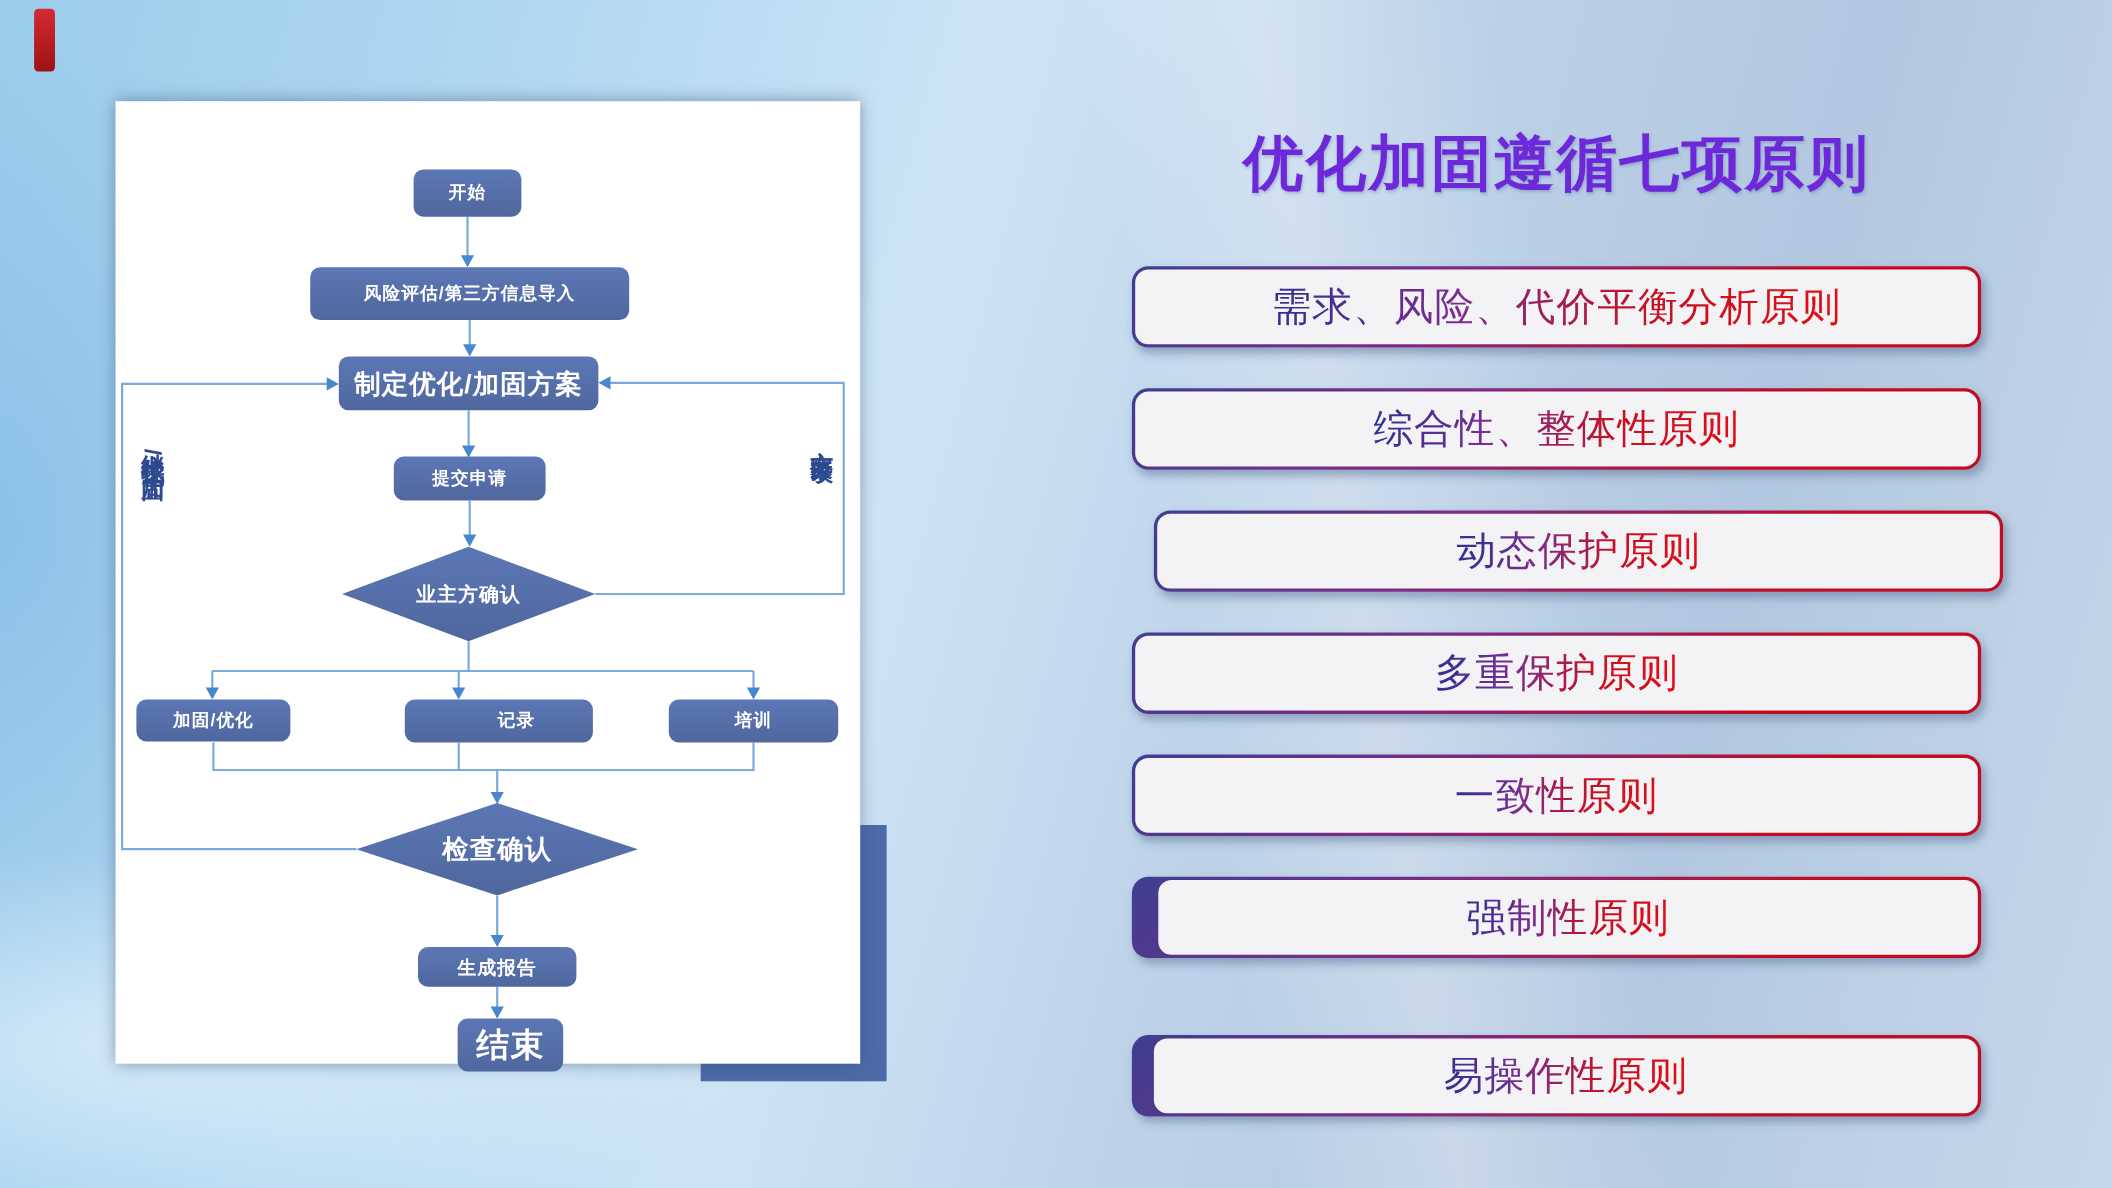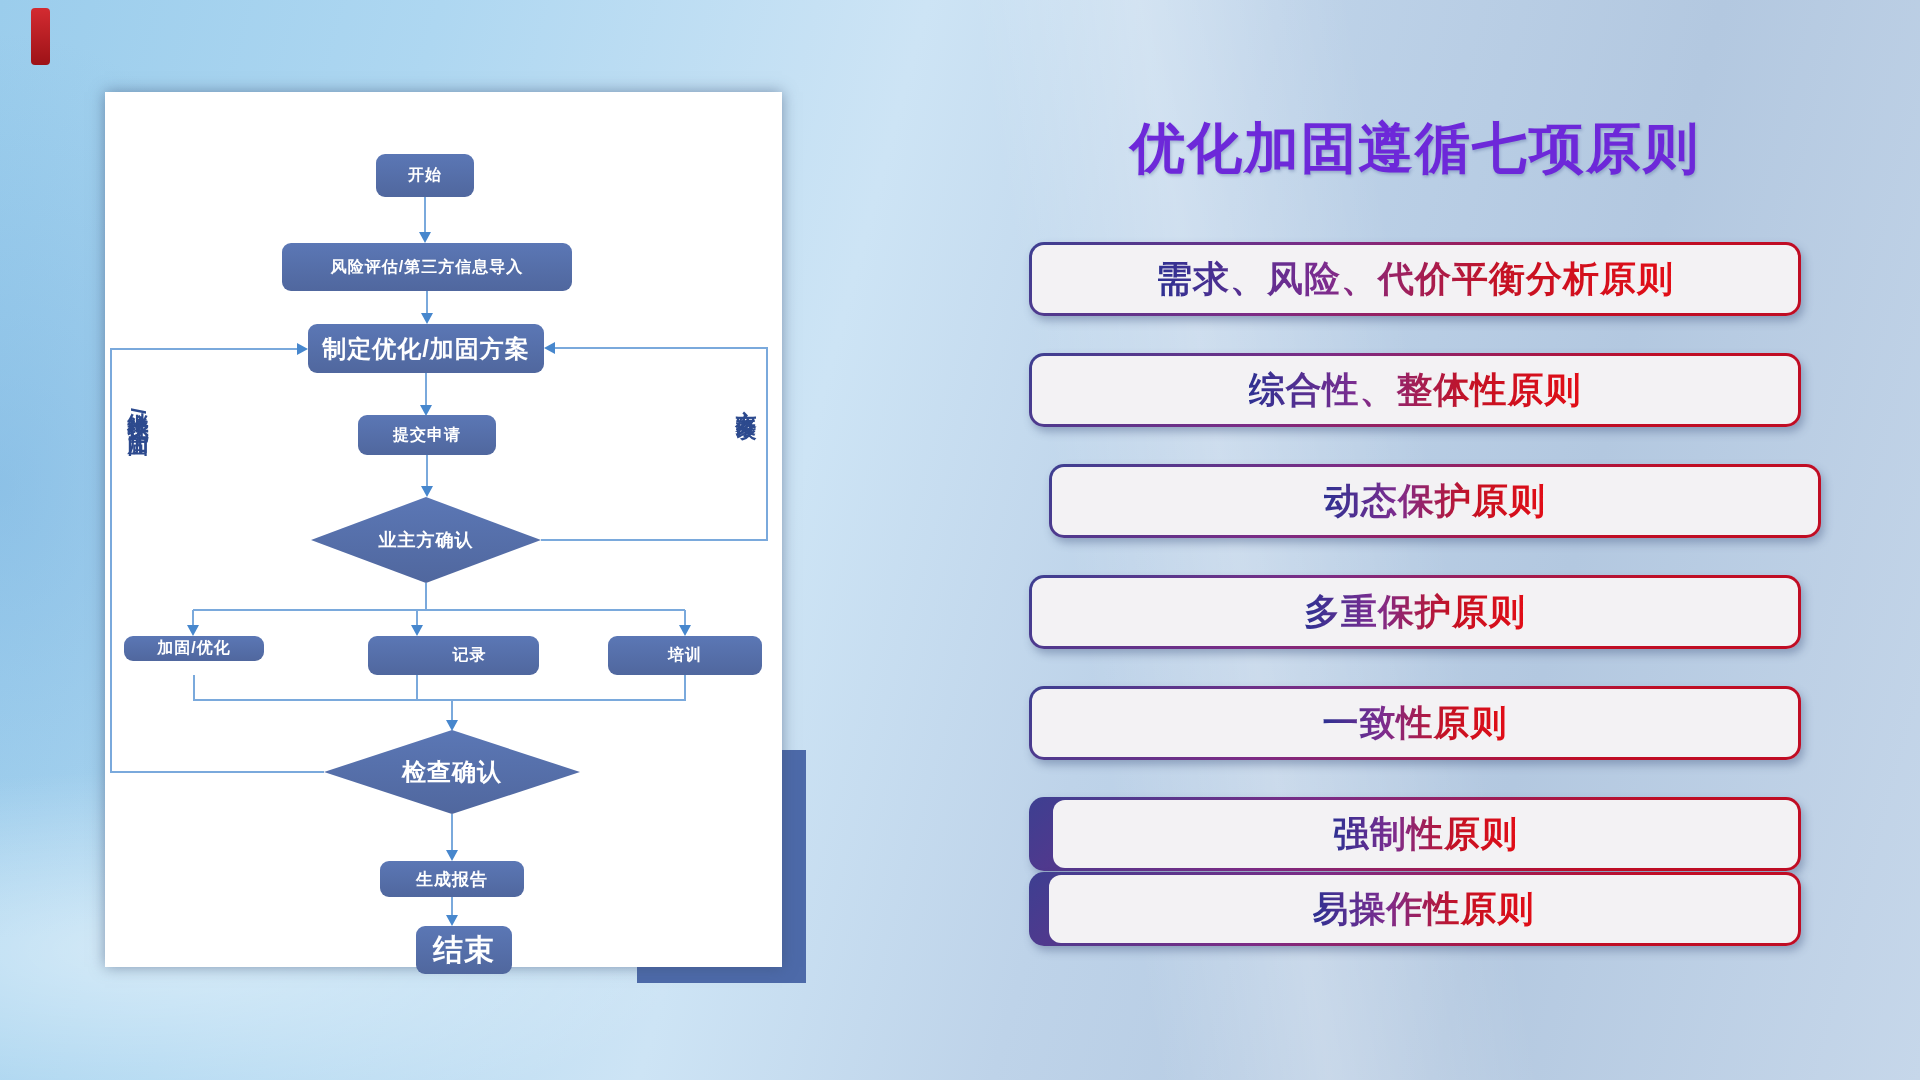--- a/index.html
+++ b/index.html
@@ -58,21 +58,21 @@
     position:absolute;left:1029px;width:772px;height:74px;z-index:4;
     border-radius:15px;padding:3px;box-sizing:border-box;
     background:linear-gradient(135deg,#3d3f91 0%,#7c2b85 35%,#c00d24 75%,#c00d24 100%);
     box-shadow:3px 5px 8px rgba(80,100,140,.45);
   }
   .pbox-inner{
     width:100%;height:100%;border-radius:12px;background:#f3f2f4;
     display:flex;align-items:center;justify-content:center;
   }
   .plabel{
-    font-size:36px;font-weight:bold;letter-spacing:1px;color:#8a2060;
+    font-size:36px;font-weight:normal;letter-spacing:1px;color:#8a2060;
     background:linear-gradient(90deg,#2e3192 0%,#7b2d90 32%,#c41224 66%,#e20d16 100%);
     -webkit-background-clip:text;background-clip:text;
     -webkit-text-fill-color:transparent;
   }
 </style>
 </head>
 <body>
 
 <div class="bg"></div>
 <div class="bg-overlay"></div>
@@ -115,21 +115,21 @@
     <polygon points="297,343 297,355 308,349"></polygon>
     <polygon points="555,342 555,354 544,348"></polygon>
   </g>
 </svg>
 
 <div class="fnode" style="left:376px;top:154px;width:98px;height:43px;">开始</div>
 <div class="fnode" style="left:282px;top:243px;width:290px;height:48px;">风险评估/第三方信息导入</div>
 <div class="fnode" style="left:308px;top:324px;width:236px;height:49px;font-size:24px;">制定优化/加固方案</div>
 <div class="fnode" style="left:358px;top:415px;width:138px;height:40px;">提交申请</div>
 <div class="fdiamond" style="left:311px;top:497px;width:230px;height:86px;font-size:18px;">业主方确认</div>
-<div class="fnode" style="left:124px;top:636px;width:140px;height:25px;text-align:center;">加固/优化</div>
+<div class="fnode" style="left:124px;top:636px;width:140px;height:38px;text-align:center;">加固/优化</div>
 <div class="fnode" style="left:368px;top:636px;width:139px;height:39px;padding-left:32px;">记录</div>
 <div class="fnode" style="left:608px;top:636px;width:154px;height:39px;">培训</div>
 <div class="fdiamond" style="left:324px;top:730px;width:256px;height:84px;font-size:24px;">检查确认</div>
 <div class="fnode" style="left:380px;top:861px;width:144px;height:36px;font-size:17px;">生成报告</div>
 <div class="fnode" style="left:404px;top:926px;width:96px;height:48px;font-size:30px;margin-left:12px;">结束</div>
 
 <div class="vlabel" style="left:128px;top:396px;height:150px;">继续优化/加固</div>
 <div class="vlabel" style="left:736px;top:393px;height:100px;">方案修改</div>
 
 <div class="slide-title">优化加固遵循七项原则</div>
@@ -157,17 +157,17 @@
 <div class="pbox" style="top:686px;">
   <div class="pbox-inner">
       <span class="plabel">一致性原则</span>
     </div>
 </div>
 <div class="pbox" style="top:797px;padding-left:24px;">
   <div class="pbox-inner">
       <span class="plabel">强制性原则</span>
     </div>
 </div>
-<div class="pbox" style="top:872px;padding-left:20px;">
+<div class="pbox" style="top:941px;padding-left:20px;">
   <div class="pbox-inner">
       <span class="plabel">易操作性原则</span>
     </div>
 </div>
 
 </body></html>

